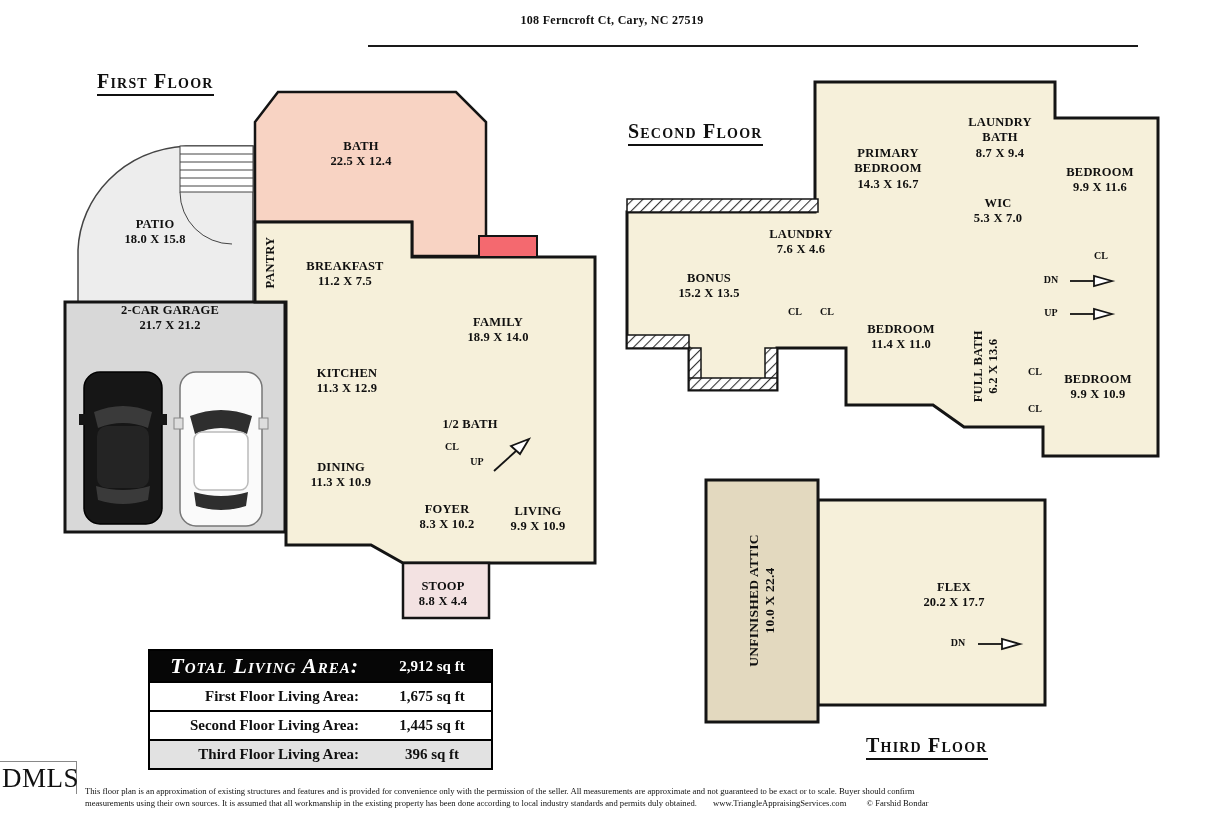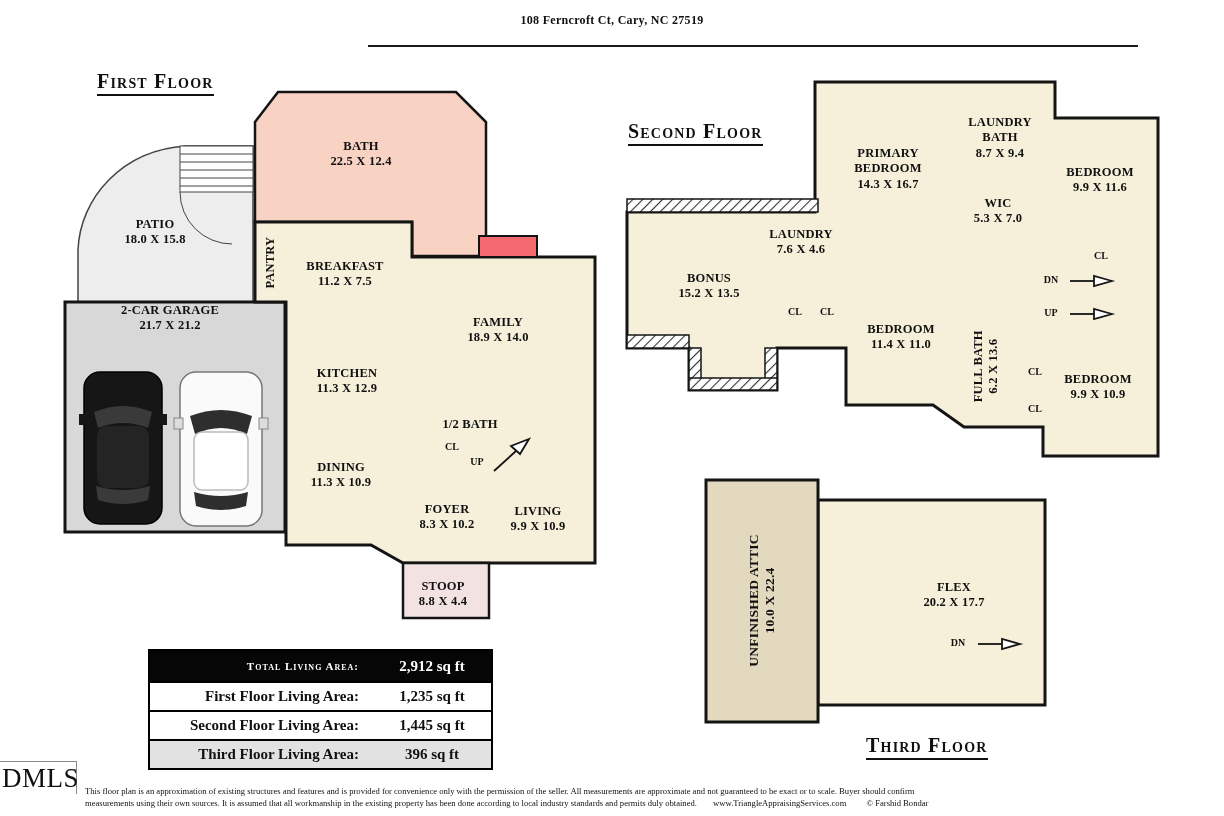--- a/index.html
+++ b/index.html
@@ -13,21 +13,21 @@
                  letter-spacing:1.2px;border-bottom:2.5px solid #101010;padding-bottom:1px;}
   .room-label{position:absolute;text-align:center;font-weight:700;font-size:12.5px;
               line-height:1.22;letter-spacing:.2px;}
   .mini{position:absolute;text-align:center;font-weight:700;font-size:10px;}
   .vert{transform:rotate(-90deg);}
   .area-table{position:absolute;left:148px;top:649px;width:341px;border:2.5px solid #000;background:#fff;}
   .area-row{display:flex;align-items:center;height:27px;border-top:2px solid #000;background:#fff;}
   .area-row.header{height:30px;background:#060606;color:#fff;border-top:none;}
   .area-row.shaded{background:#e2e2e2;}
   .area-row .lbl{flex:1;text-align:right;padding-right:14px;font-weight:700;font-size:15px;}
-  .area-row.header .lbl{font-variant:small-caps;font-size:11px;letter-spacing:1px;}
+  .area-row.header .lbl{font-variant:small-caps;font-size:22px;letter-spacing:1px;font-style:italic;}
   .area-row .val{width:118px;text-align:center;font-weight:700;font-size:15px;}
   .dmls{position:absolute;left:0;top:761px;width:74px;height:32px;border-top:1.5px solid #888;
         border-right:1.5px solid #888;display:flex;align-items:center;padding-left:2px;
         font-size:27px;letter-spacing:.5px;}
   .disclaimer{position:absolute;left:85px;top:785px;width:1056px;font-size:8.6px;line-height:1.45;}
   .disclaimer .l2{display:block;}
   .disclaimer .site{margin-left:14px;}
   .disclaimer .copy{margin-left:18px;}
 </style>
 </head>
@@ -221,21 +221,21 @@
   </div>
   <div class="mini" style="left:938px;top:637px;width:40px;">DN</div>
 
   <div class="area-table">
     <div class="area-row header">
       <div class="lbl">Total Living Area:</div>
       <div class="val">2,912 sq ft</div>
     </div>
     <div class="area-row">
       <div class="lbl">First Floor Living Area:</div>
-      <div class="val">1,235 sq ft</div>
+      <div class="val">1,675 sq ft</div>
     </div>
     <div class="area-row">
       <div class="lbl">Second Floor Living Area:</div>
       <div class="val">1,445 sq ft</div>
     </div>
     <div class="area-row shaded">
       <div class="lbl">Third Floor Living Area:</div>
       <div class="val">396 sq ft</div>
     </div>
   </div>

